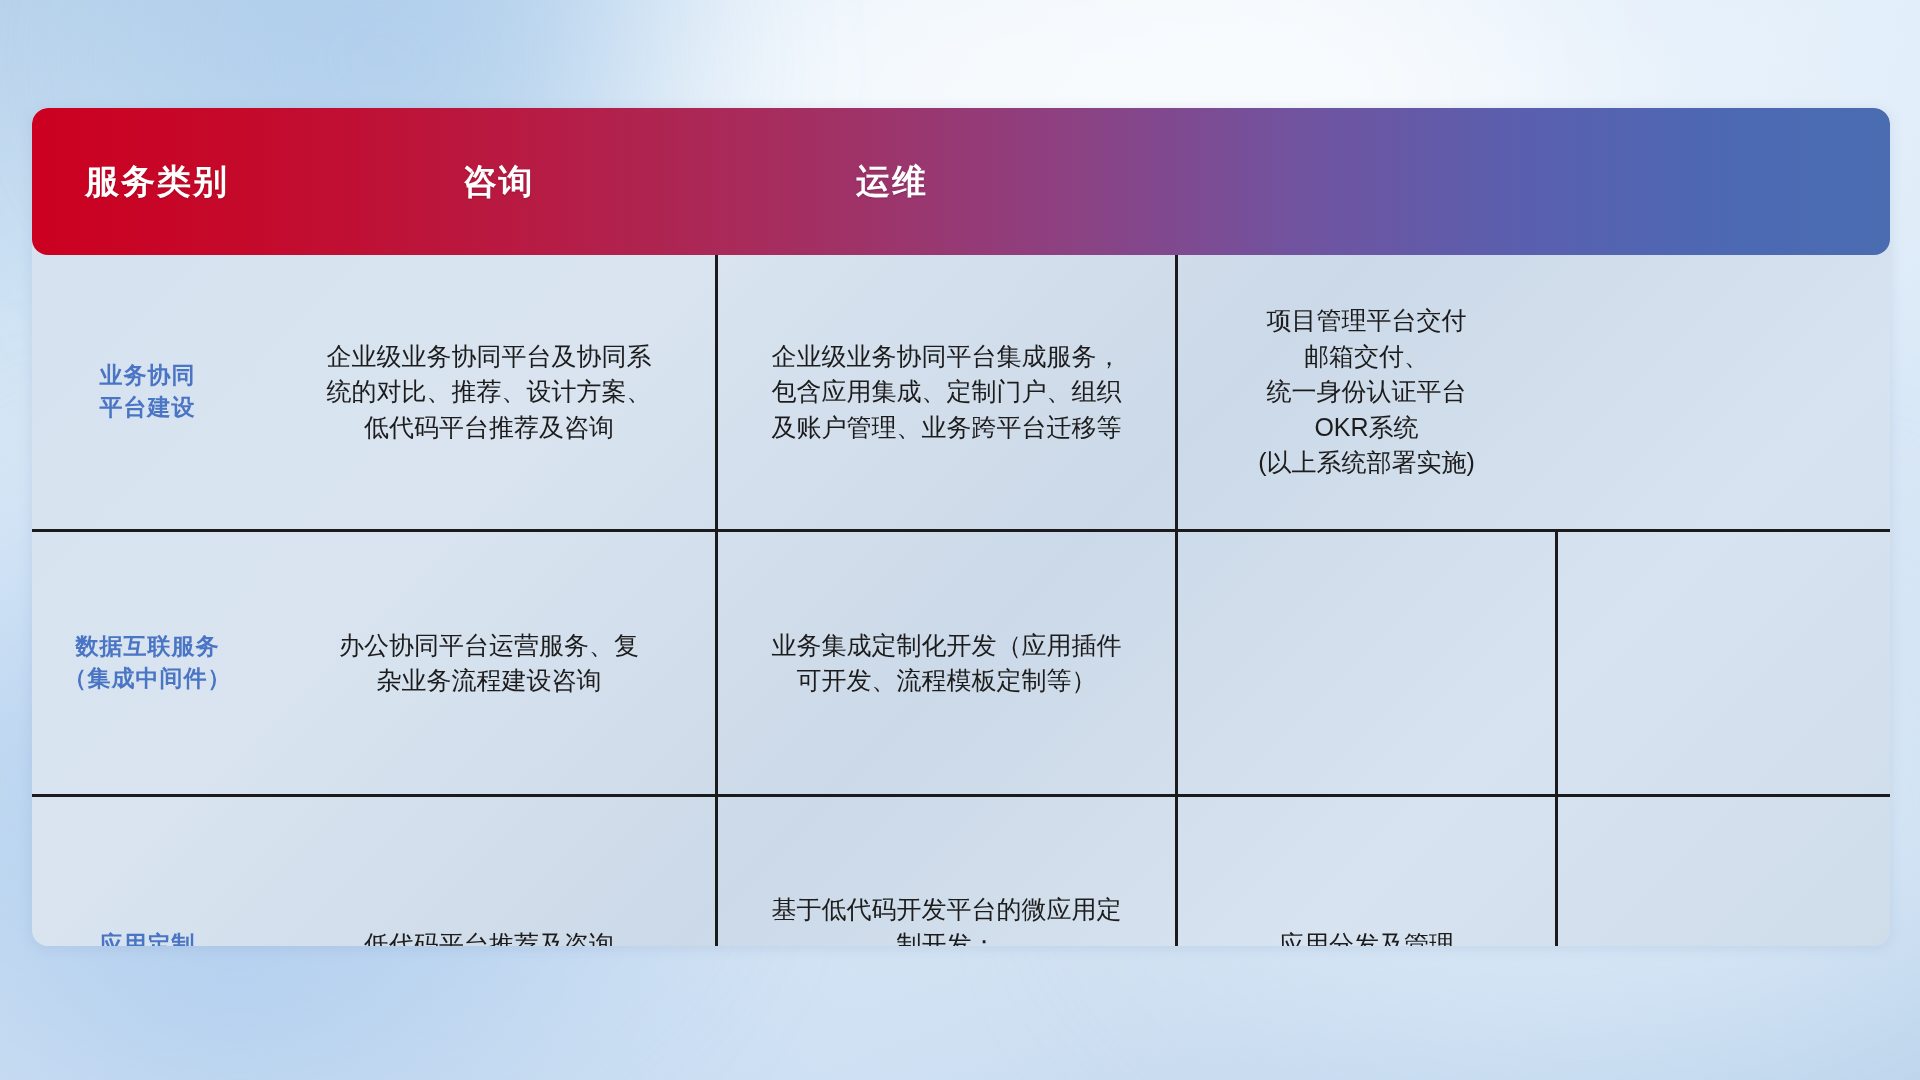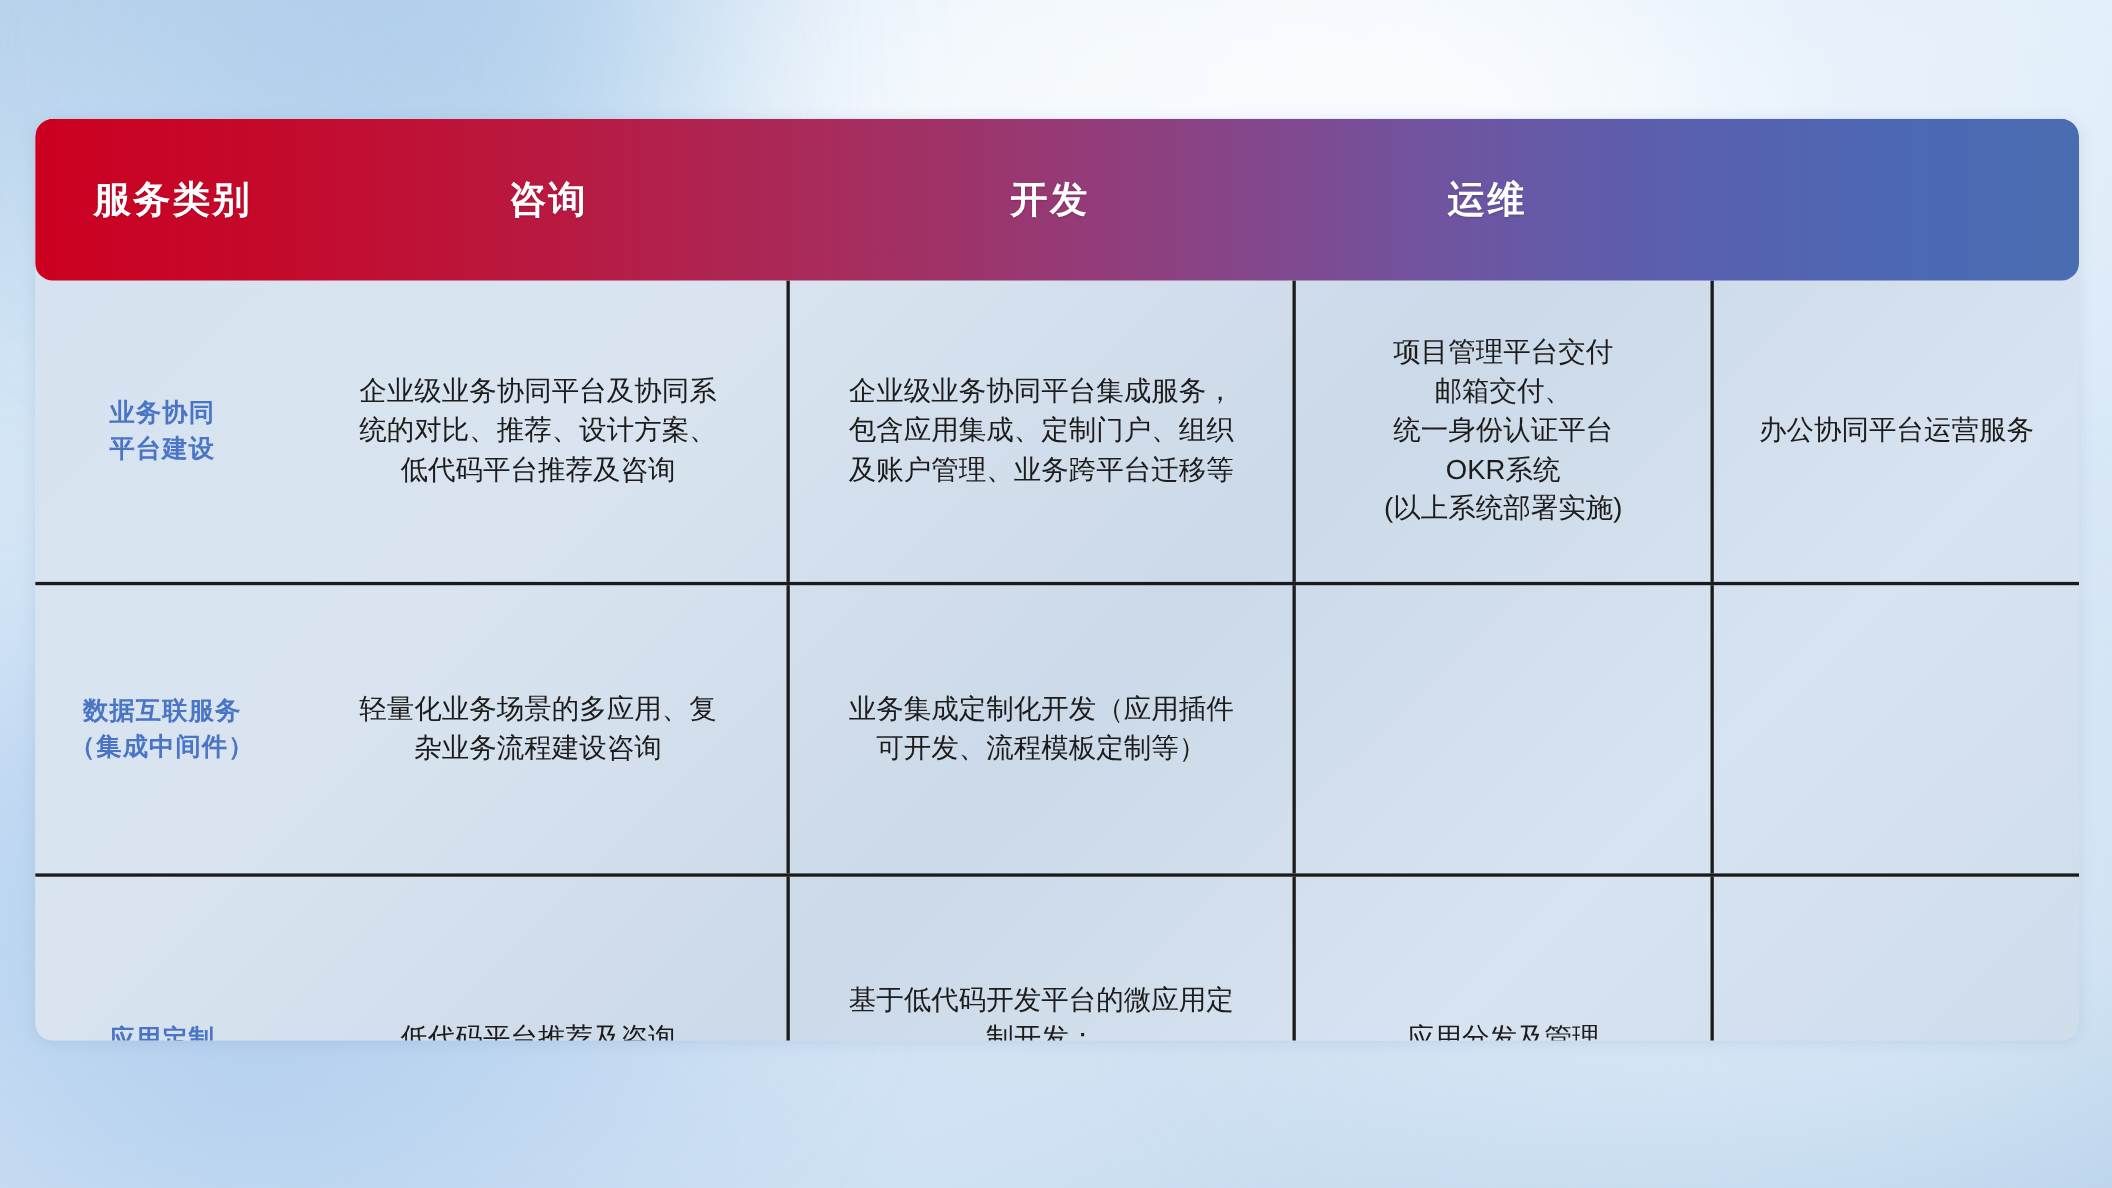--- a/index.html
+++ b/index.html
@@ -124,47 +124,45 @@
 <div class="bg-blob blob-a"></div>
 <div class="bg-blob blob-d"></div>
 <div class="bg-blob blob-b"></div>
 <div class="bg-blob blob-c"></div>
 
 <div class="table-wrap">
 
   <div class="header-row">
     <div class="header-cell c1">服务类别</div>
     <div class="header-cell c2">咨询</div>
-    <div class="header-cell c3">开发</div>
     <div class="header-cell c5">运维</div>
   </div>
 
   <div class="body-rows">
 
     <div class="row r1">
       <div class="cell c1 cat pre">业务协同
 平台建设</div>
       <div class="cell c2 pre">企业级业务协同平台及协同系
 统的对比、推荐、设计方案、
 低代码平台推荐及咨询</div>
       <div class="cell c3 divided pre">企业级业务协同平台集成服务，
 包含应用集成、定制门户、组织
 及账户管理、业务跨平台迁移等</div>
       <div class="cell c4 divided pre">项目管理平台交付
 邮箱交付、
 统一身份认证平台
 OKR系统
 (以上系统部署实施)</div>
-      <div class="cell c5 divided pre">办公协同平台运营服务</div>
     </div>
 
     <div class="row r2">
       <div class="cell c1 cat pre">数据互联服务
 （集成中间件）</div>
-      <div class="cell c2 pre">轻量化业务场景的多应用、复
+      <div class="cell c2 pre">办公协同平台运营服务、复
 杂业务流程建设咨询</div>
       <div class="cell c3 divided pre">业务集成定制化开发（应用插件
 可开发、流程模板定制等）</div>
       <div class="cell c4 divided pre"></div>
       <div class="cell c5 divided pre"></div>
     </div>
 
     <div class="row r3">
       <div class="cell c1 cat pre">应用定制</div>
       <div class="cell c2 pre">低代码平台推荐及咨询</div>

